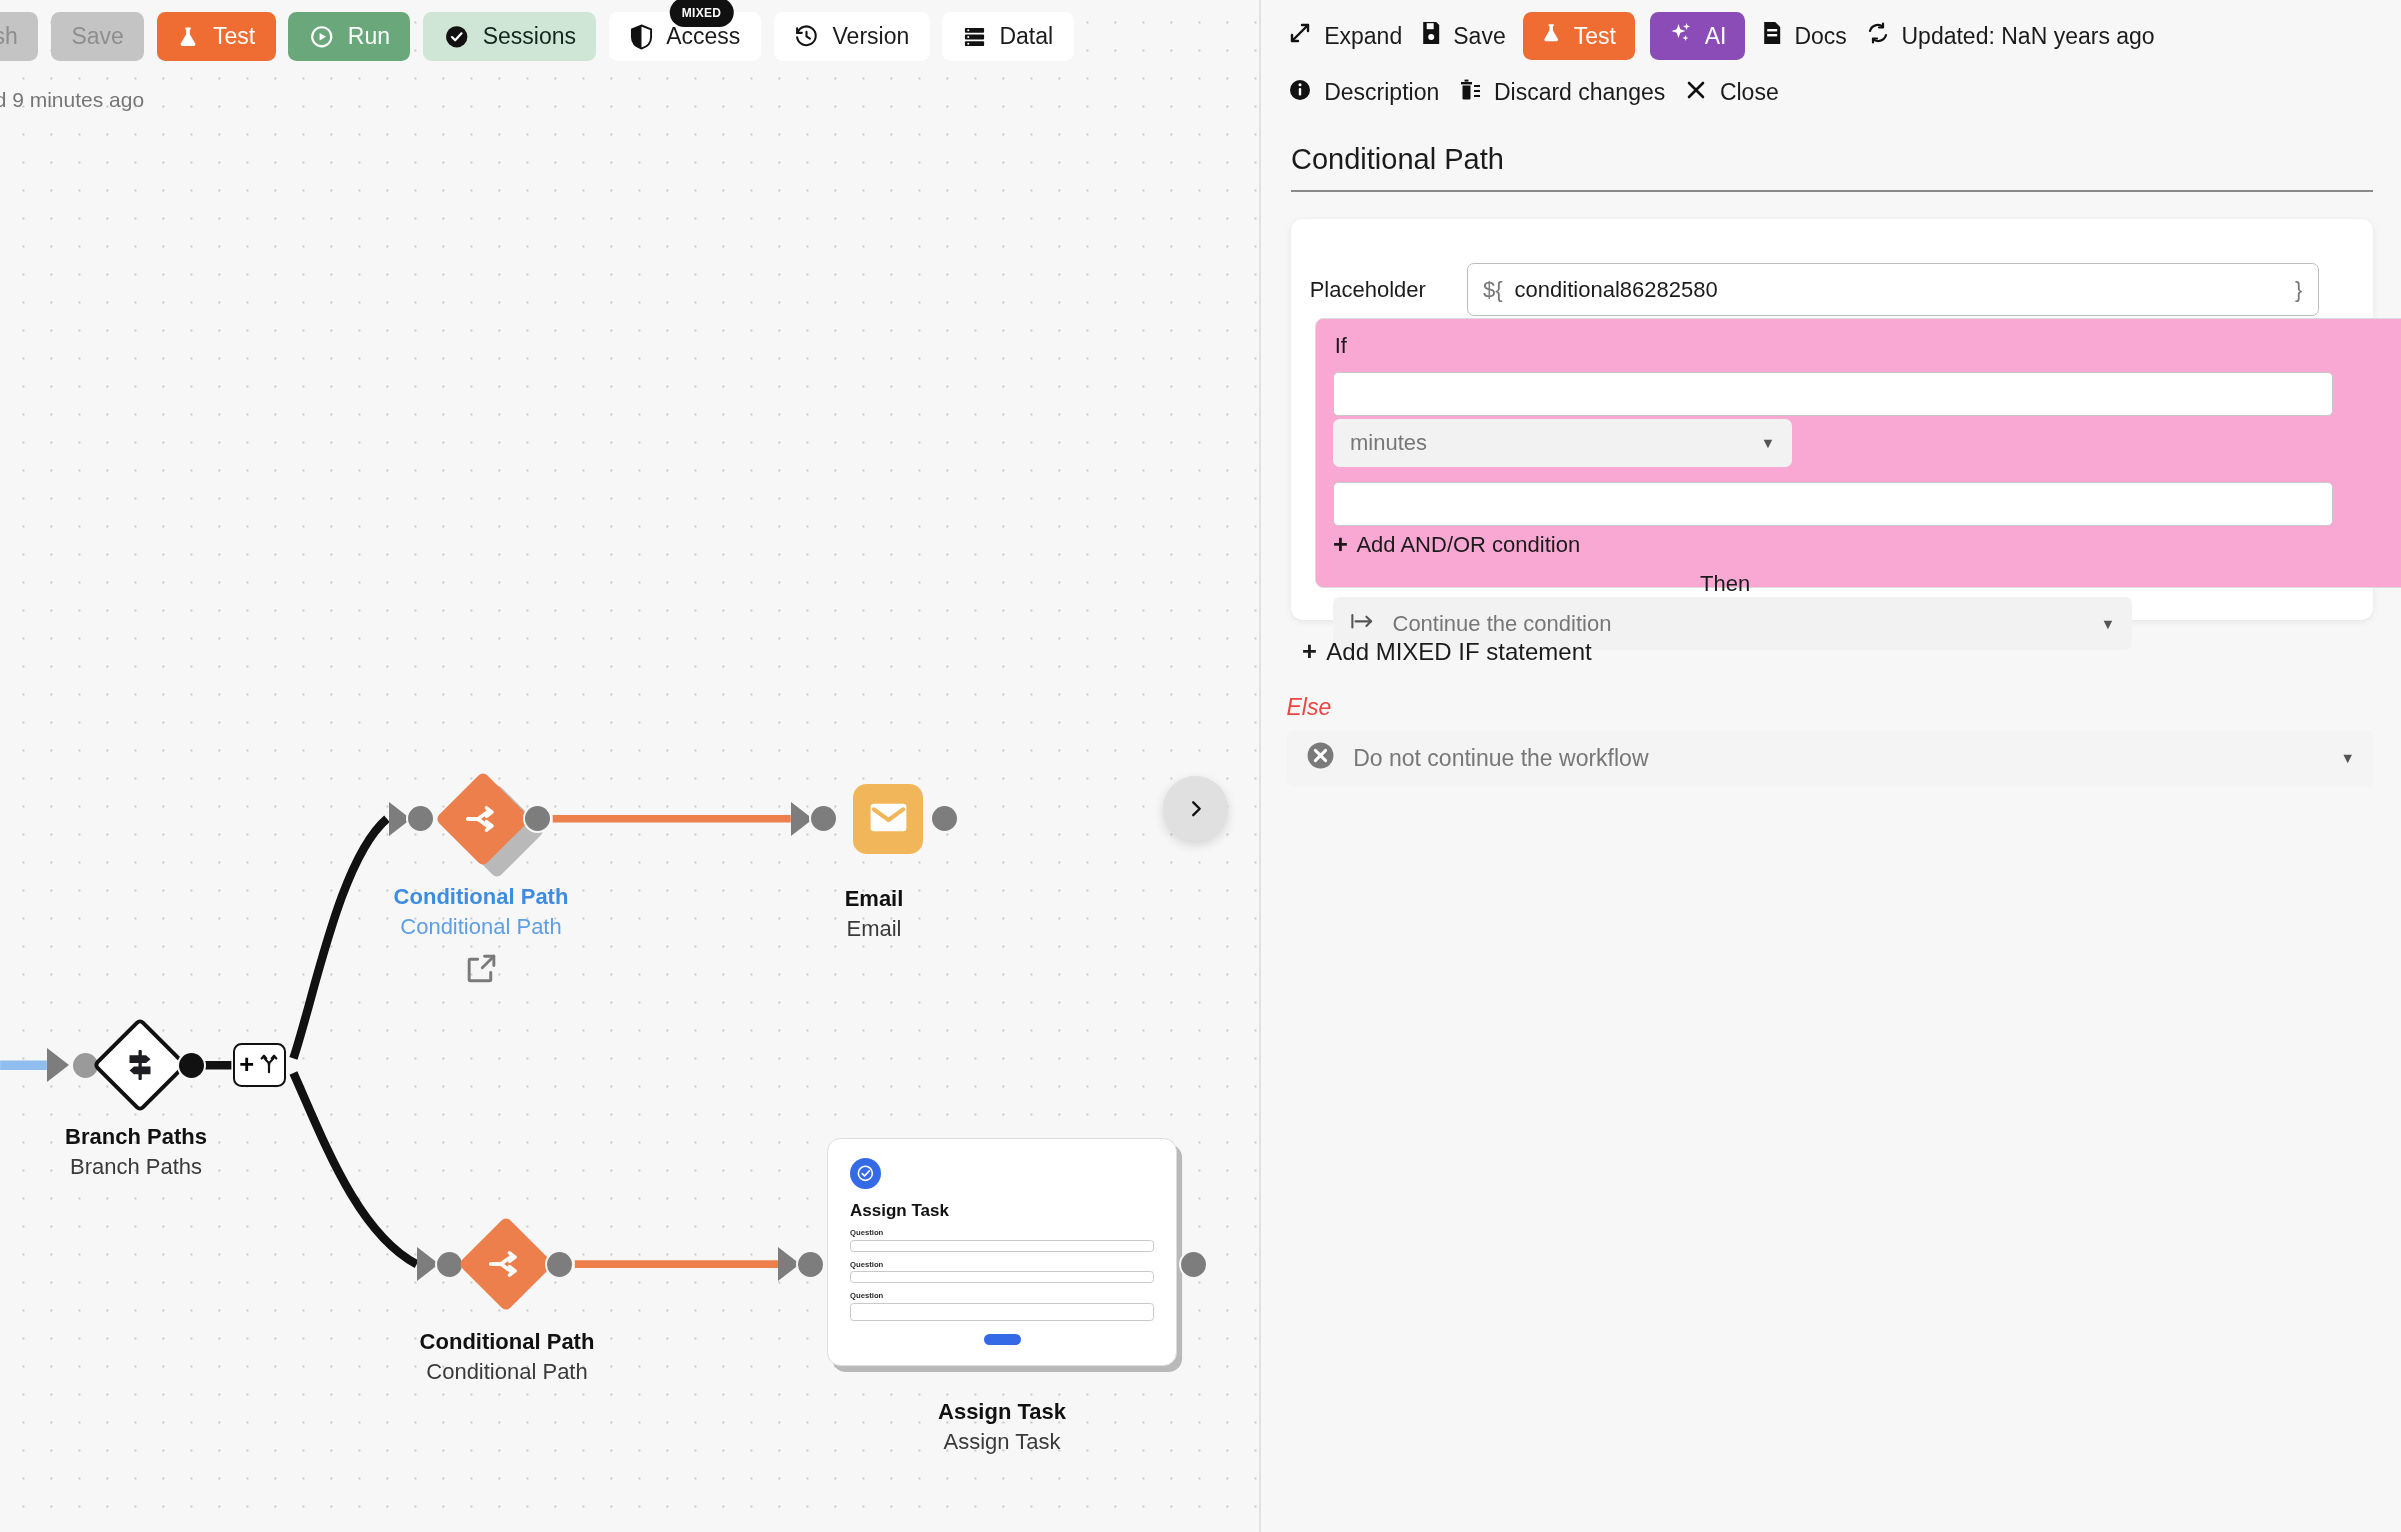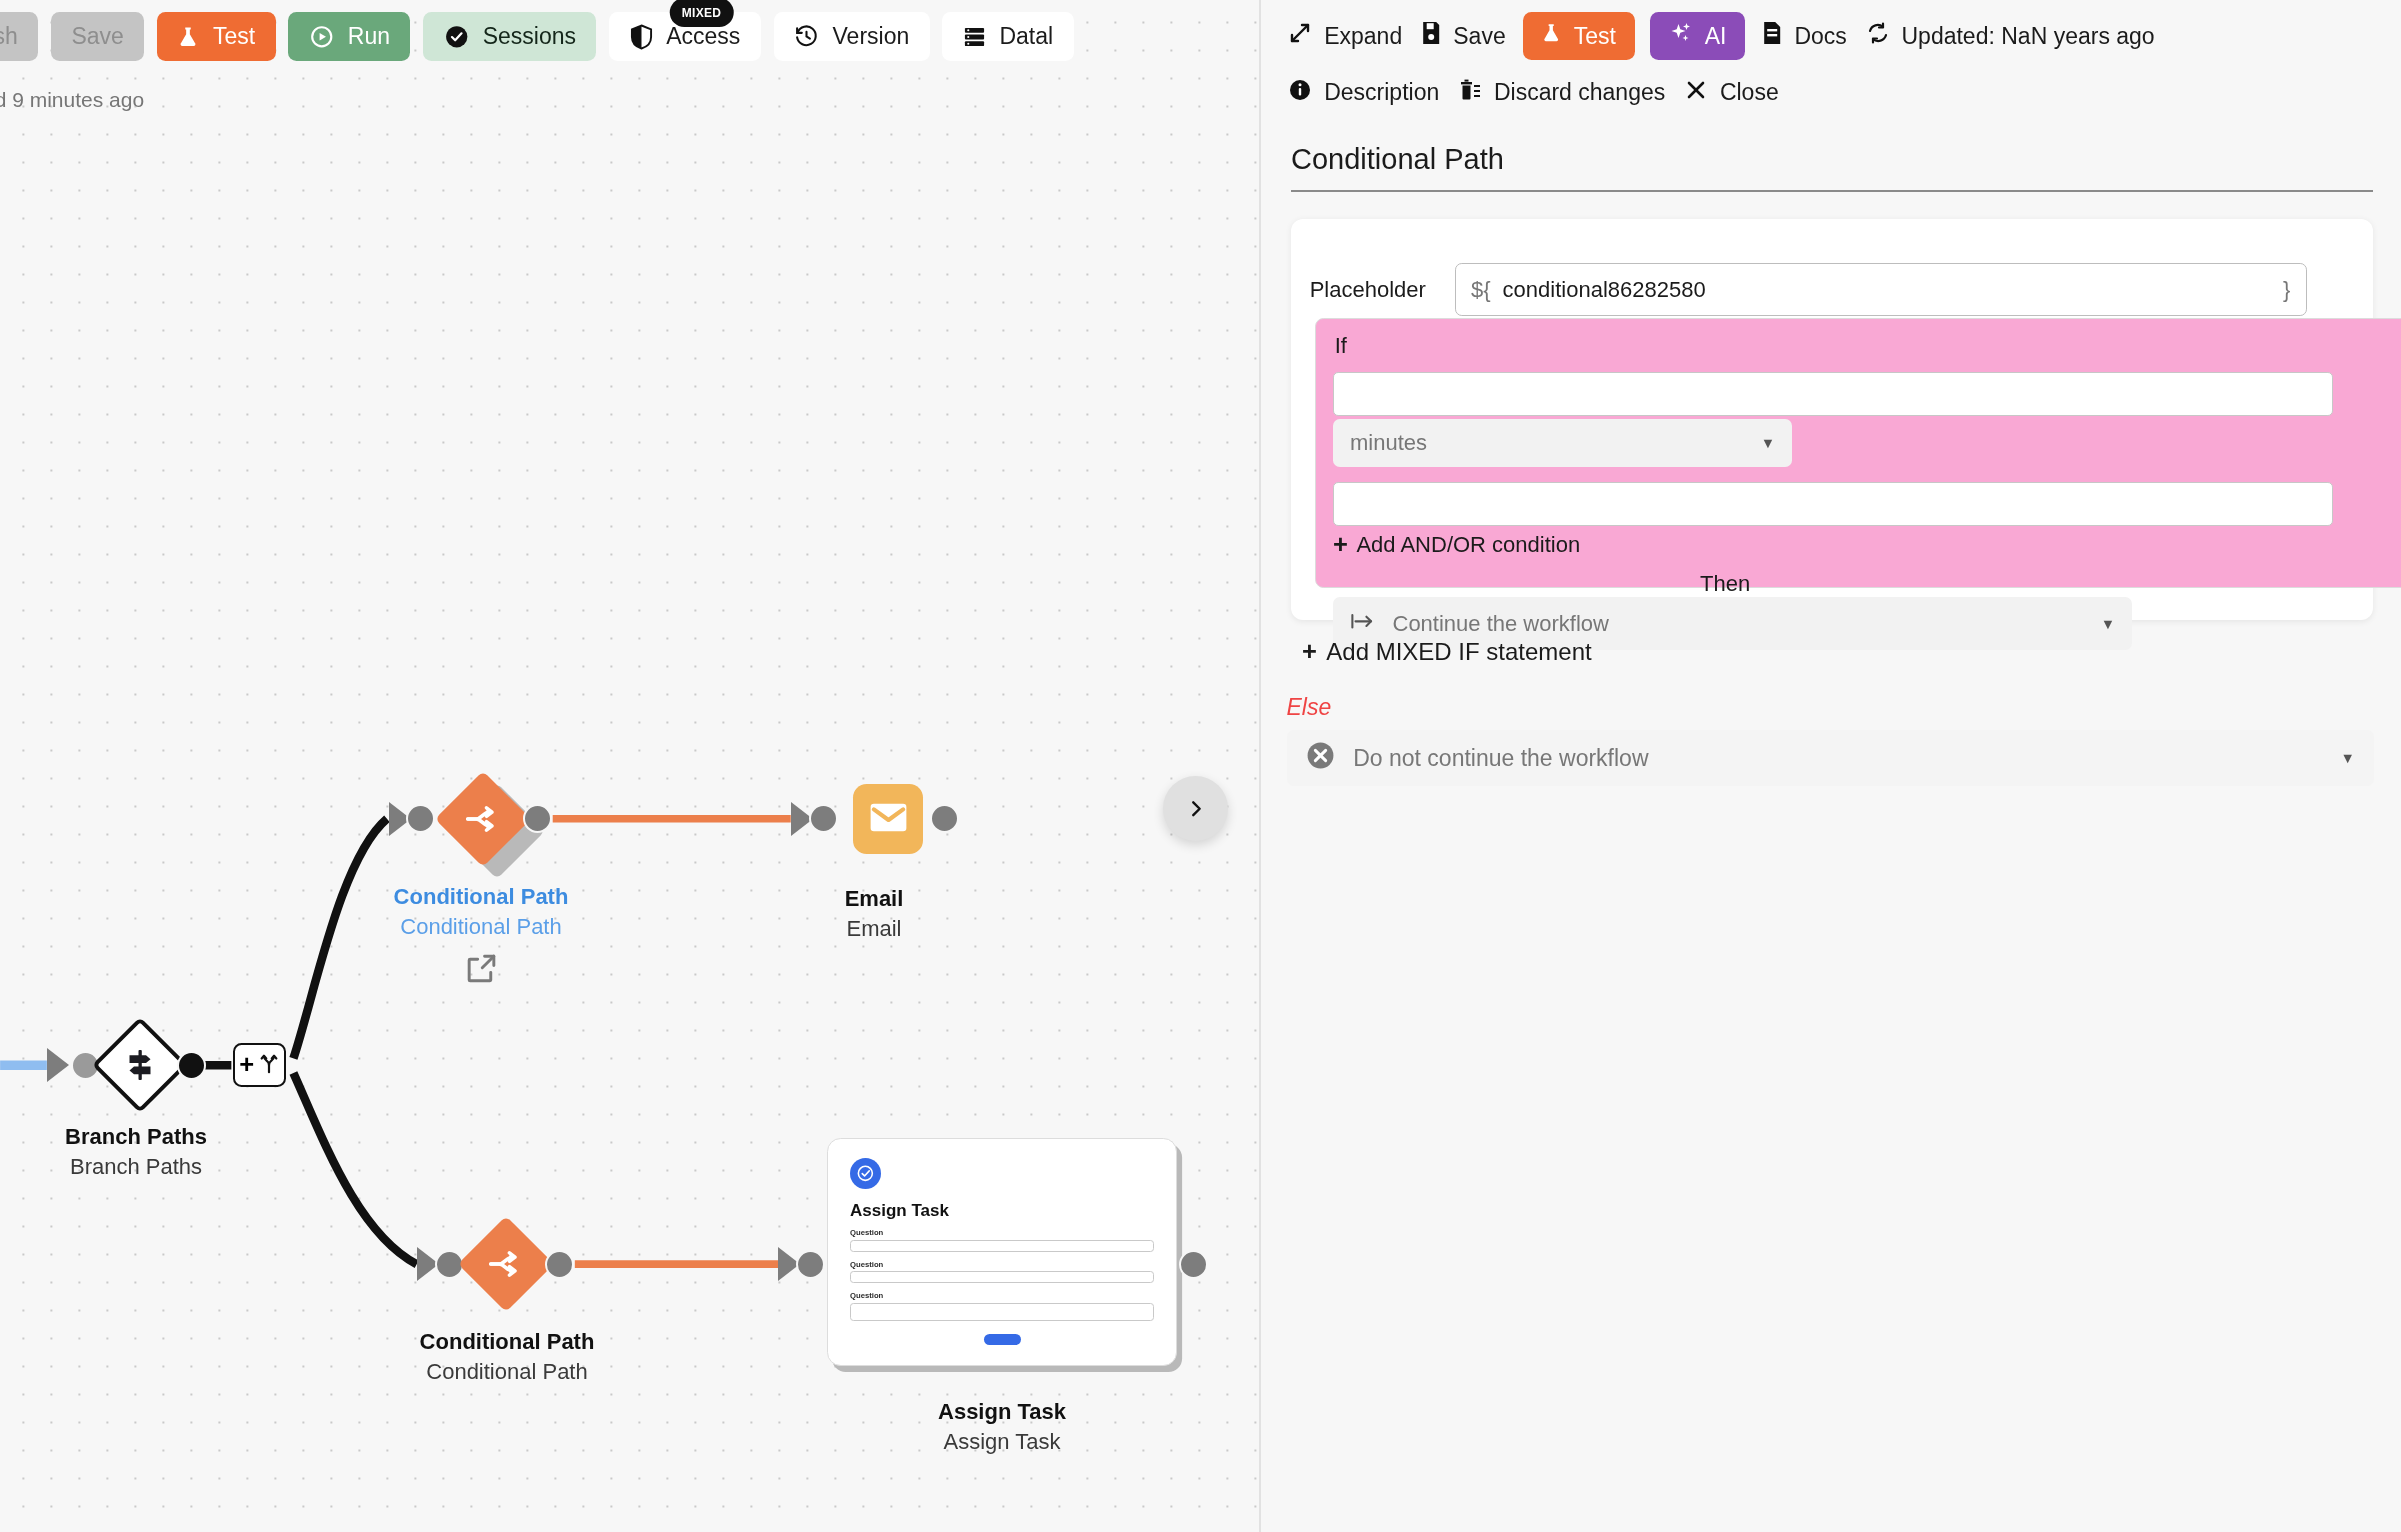--- a/index.html
+++ b/index.html
@@ -163,21 +163,21 @@
 
   #config-card {
     position: absolute; left: 30px; top: 219px;
     width: 1082px; height: 401px;
     background: #fff; border-radius: 12px;
     box-shadow: 0 1.7px 6.8px rgba(0,0,0,.07);
   }
 
   .placeholder-row {
     position: absolute; left: 18.7px; top: 44px;
-    display: flex; align-items: center; gap: 4px;
+    display: flex; align-items: center; gap: 16px;
   }
   .placeholder-label { font-size: 22px; color: #1b1b1b; width: 141px; }
   .placeholder-input {
     width: 852px; height: 53px; border: 0.9px solid #bdbdbd; border-radius: 6.8px;
     background: #fff; display: flex; align-items: center; padding: 0 15.3px;
     font-size: 22px; color: #1b1b1b;
   }
   .ph-brace-l { color: #777; margin-right: 12px; }
   .ph-brace-r { color: #777; margin-left: auto; }
 
@@ -576,21 +576,21 @@
         <div class="then-row">
           <div class="then-label">Then</div>
           <div class="then-select">
             <span>
               <svg width="25.5" height="18.7" viewBox="0 0 24 18" fill="none" stroke="#555" stroke-width="2" stroke-linecap="round" stroke-linejoin="round">
                 <path d="M2 3 V15"></path>
                   <path d="M5 9 H20"></path>
                   <path d="M15.5 4.5 L20 9 L15.5 13.5"></path>
               </svg>
             </span>
-            <span>Continue the workflow</span>
+            <span>Continue the condition</span>
             <span class="caret">▼</span>
           </div>
         </div>
       </div>
     </div>
 
     <div id="add-elseif">
       <span class="plus-glyph">+</span>
       <span>Add MIXED IF statement</span>
     </div>

